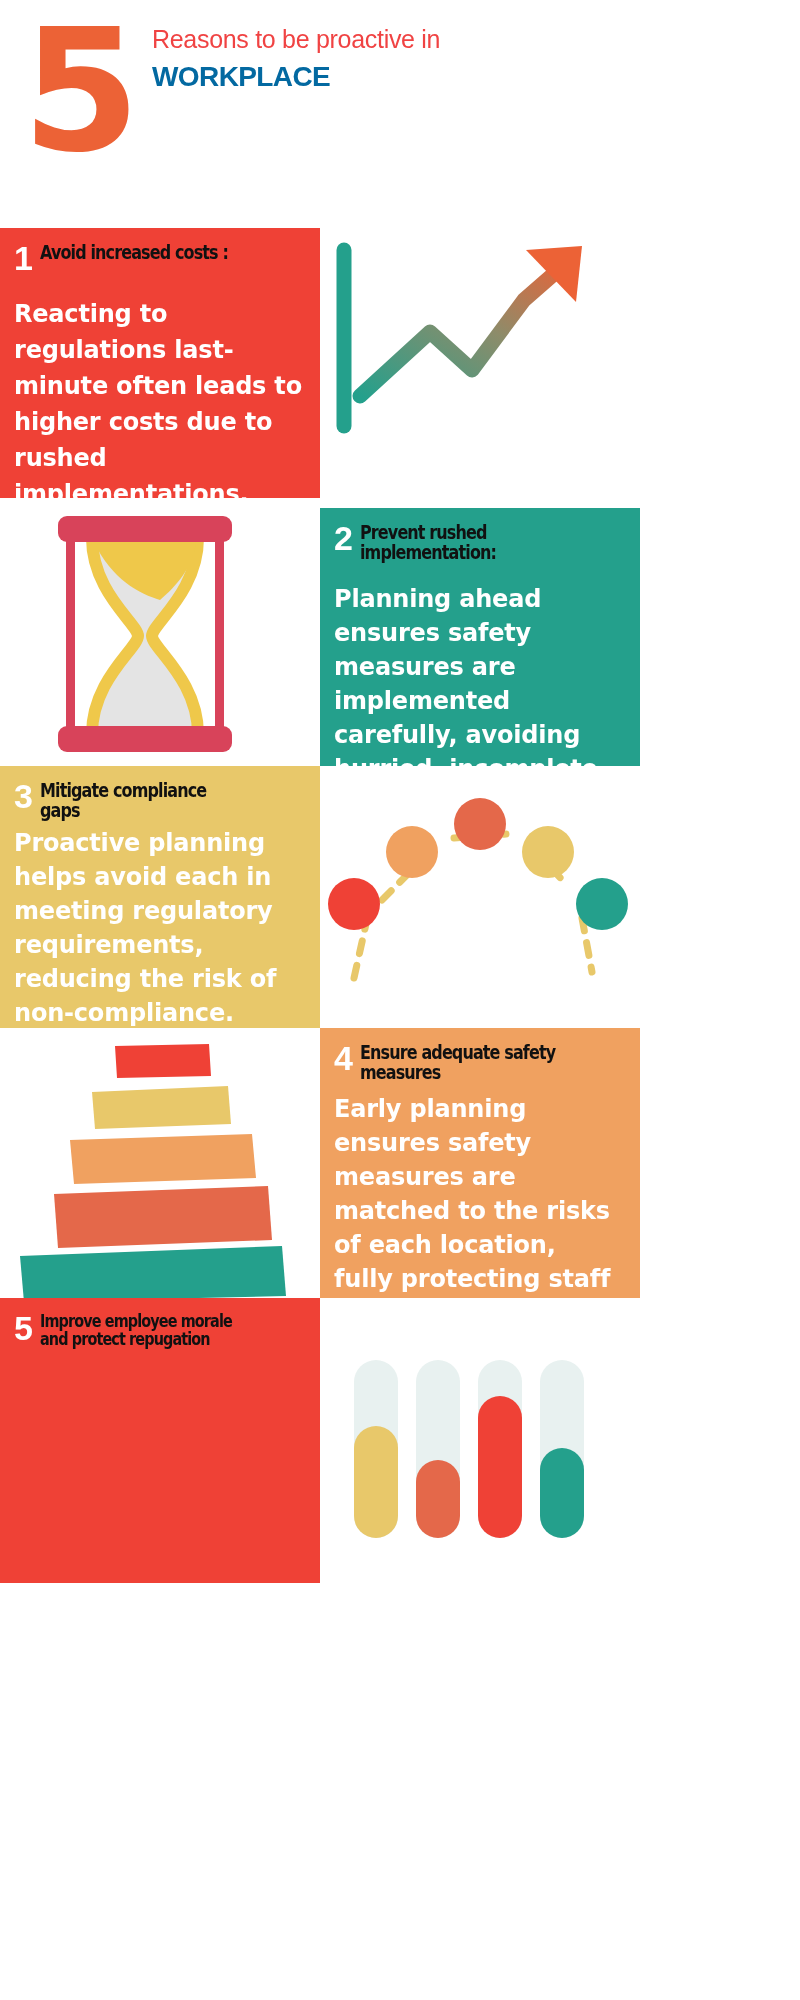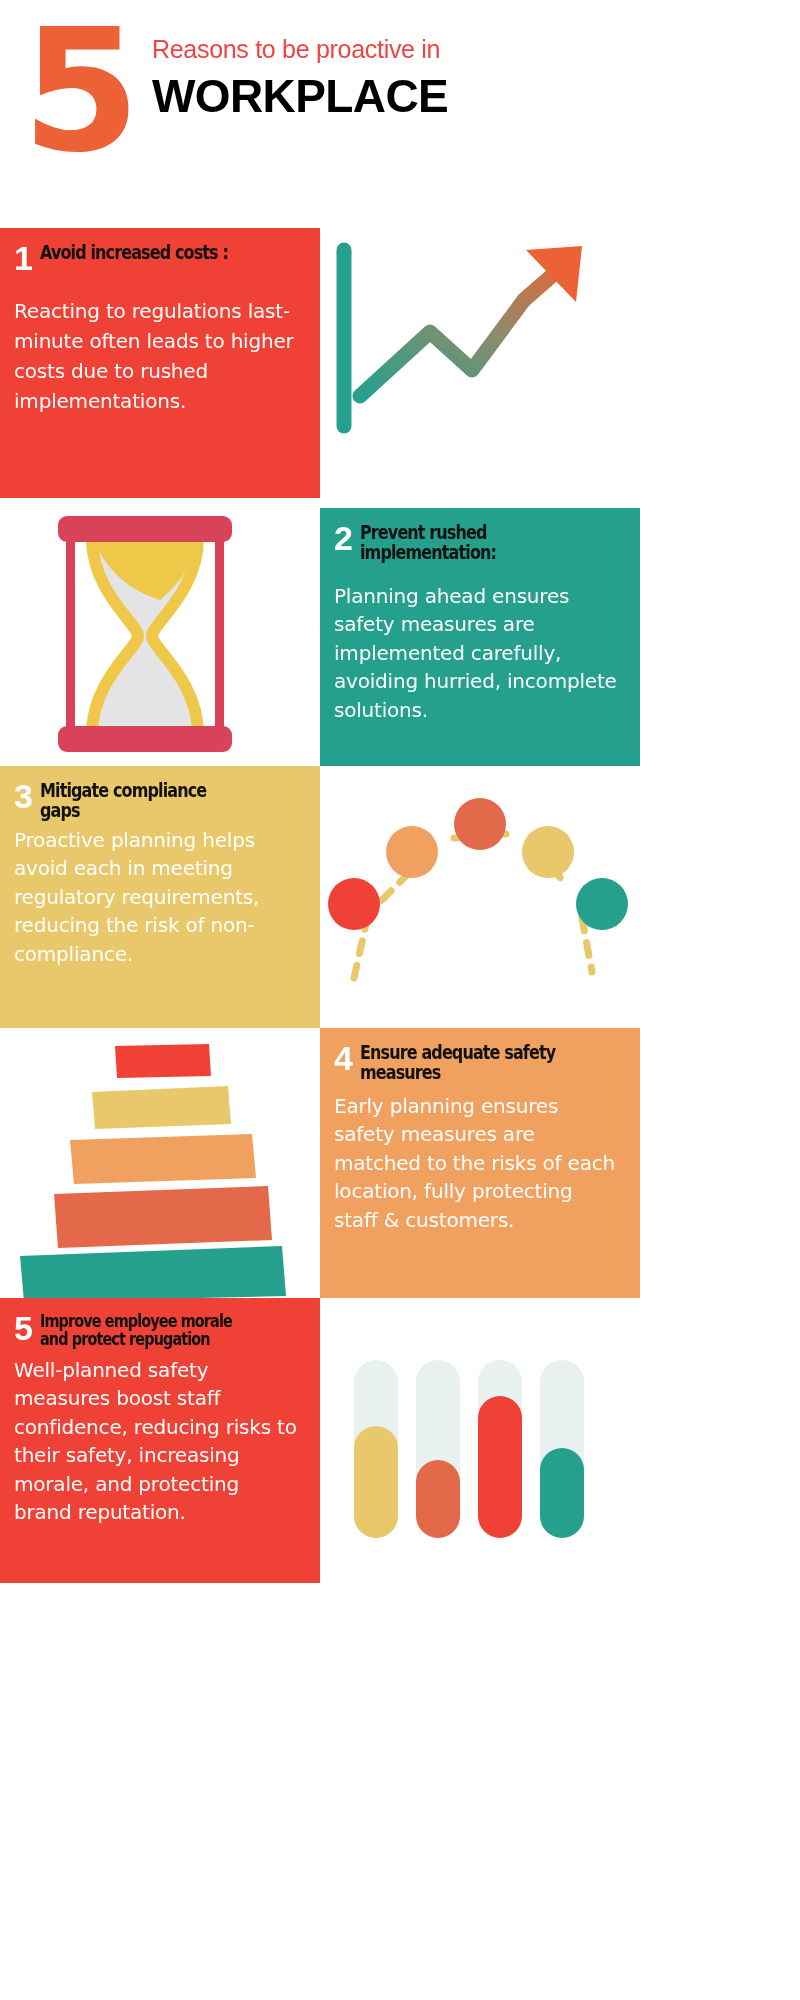--- a/index.html
+++ b/index.html
@@ -13,29 +13,29 @@
   .page { position: relative; width: 640px; height: 2000px; background:#fff; }
 
   
   .header { position: relative; height: 228px; }
   .big-five {
     position: absolute; left: 22px; top: 6px;
     font-family: "DejaVu Sans", sans-serif;
     font-size: 170px; font-weight: 700; line-height: 1;
     color: #ec6236; letter-spacing: -4px;
   }
-  .head-text { position: absolute; left: 152px; top: 36px; width: 470px; }
+  .head-text { position: absolute; left: 152px; top: 26px; width: 470px; }
   .head-sub {
     font-family: "Liberation Sans", sans-serif;
     font-size: 25px; font-weight: 400; color: #f04343;
     line-height: 1.1; letter-spacing: -0.3px;
   }
   .head-title {
     font-family: "Liberation Sans", sans-serif;
-    font-size: 46px; font-weight: 700; color: #000000;
+    font-size: 28px; font-weight: 700; color: #0369a1;
     line-height: 1.06; letter-spacing: -0.6px;
     margin-top: 8px; text-transform: uppercase;
   }
 
   
   .row { position: relative; display: flex; width: 640px; }
   .panel { position: relative; padding: 14px 18px 16px 14px; }
   .art   { position: relative; background: #fff; }
 
   .num {
@@ -46,21 +46,21 @@
   .head-line { display: flex; align-items: flex-start; }
   .p-title {
     font-family: "DejaVu Sans", sans-serif;
     font-size: 20px; font-weight: 700; color: #111111;
     line-height: 1.0; letter-spacing: -1.1px;
     transform: scaleX(0.80); transform-origin: left top;
     width: 125%;
   }
   .p-body {
     font-family: "DejaVu Sans", sans-serif;
-    font-size: 20px; font-weight: 400; color: #ffffff;
+    font-size: 24px; font-weight: 700; color: #ffffff;
     line-height: 1.5; letter-spacing: -0.2px;
   }
   .p-body.tight { line-height: 1.42; }
 
   
   .bg-red    { background: #ef4136; }
   .bg-red2   { background: #ef4136; }
   .bg-teal   { background: #24a08c; }
   .bg-gold   { background: #e8c86a; }
   .bg-orange { background: #f0a160; }
@@ -207,21 +207,20 @@
       <div class="p-body tight" style="margin-top:10px;">Early planning ensures safety measures are matched to the risks of each location, fully protecting staff &amp; customers.</div>
     </div>
   </div>
 
   <div class="row row5">
     <div class="panel bg-red2">
       <div class="head-line">
         <div class="num">5</div>
         <div class="p-title" style="font-size:18px;">Improve employee morale and protect repugation</div>
       </div>
-      <div class="p-body tight" style="margin-top:8px;">Well-planned safety measures boost staff confidence, reducing risks to their safety, increasing morale, and protecting brand reputation.</div>
     </div>
     <div class="art">
       <svg width="320" height="285" viewBox="0 0 320 285">
         <g>
           <rect x="34" y="62" width="44" height="178" rx="22" fill="#e8f1f0"></rect>
           <rect x="96" y="62" width="44" height="178" rx="22" fill="#e8f1f0"></rect>
           <rect x="158" y="62" width="44" height="178" rx="22" fill="#e8f1f0"></rect>
           <rect x="220" y="62" width="44" height="178" rx="22" fill="#e8f1f0"></rect>
         </g>
         <g>

